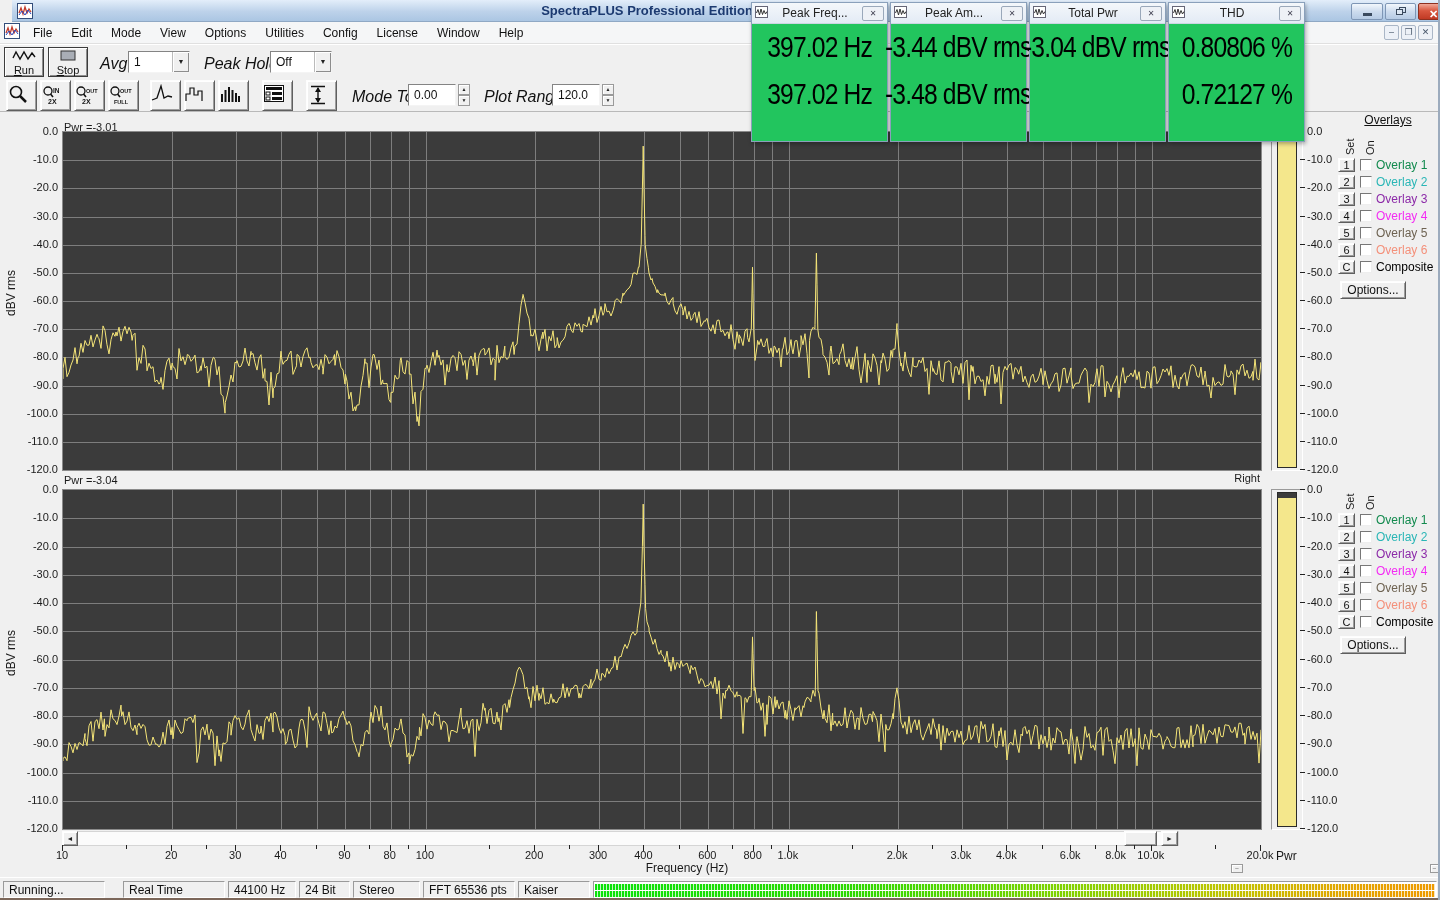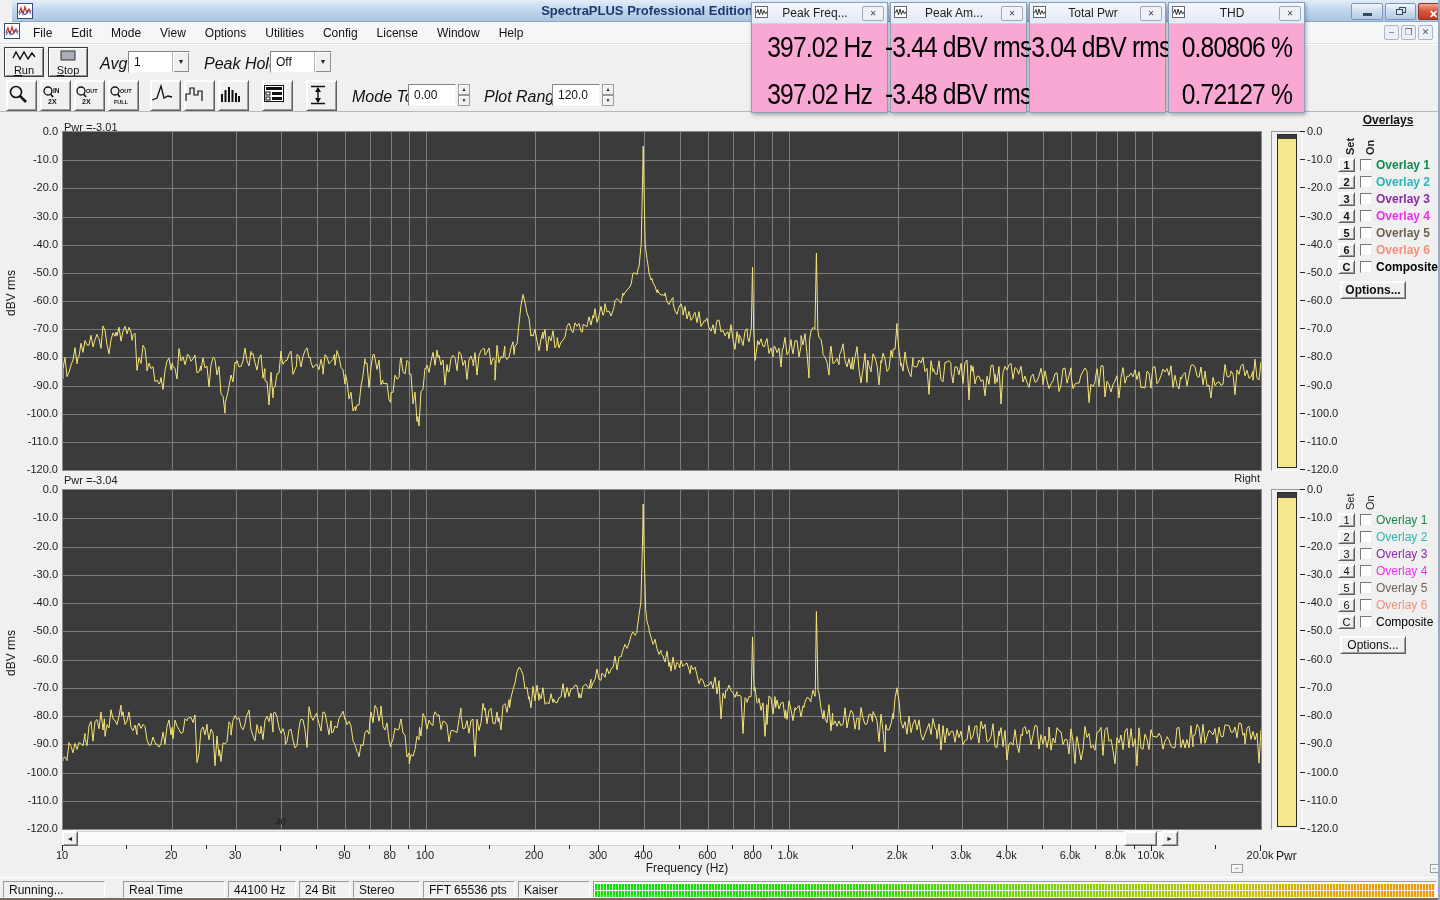--- a/index.html
+++ b/index.html
@@ -43,21 +43,21 @@
     box-shadow:inset 1px 1px 0 #fff, inset -1px -1px 0 #8d8d8d;
     font-size:7px;text-align:center;line-height:20px;color:#222;}
   .tbtn{position:absolute;top:2px;width:31px;height:31px;padding:0;}
   .tbtn svg{margin-top:3px;}
   .numfield{position:absolute;top:6px;height:22px;background:#fff;border:1px solid;
     border-color:#848484 #f4f4f4 #f4f4f4 #848484;font-size:12px;padding:3px 0 0 5px;}
   .spin{position:absolute;top:6px;width:12px;height:22px;}
   .spin div{height:11px;background:#f0f0f0;border:1px solid #9a9a9a;
     box-shadow:inset 1px 1px 0 #fff;font-size:5px;line-height:9px;text-align:center;color:#222;}
   
-  .fp{position:absolute;top:2px;width:137px;height:111px;background:#f9a8d4;
+  .fp{position:absolute;top:2px;width:137px;height:140px;background:#22c55e;
     border:1px solid #8fa0bb;border:1px solid #8aa0bb;box-shadow:1px 2px 4px rgba(0,0,0,.3);z-index:50;}
   .fph{height:21px;background:linear-gradient(#f4f7fb,#e3ebf5);border-bottom:1px solid #ccd6e3;
     display:flex;align-items:center;padding:0 3px;}
   .fph .t{flex:1;text-align:center;font-size:12px;color:#222;white-space:nowrap;overflow:hidden;}
   .fpx{width:22px;height:15px;background:#eef1f6;border:1px solid #9aa8ba;border-radius:2px;
     font-size:8px;line-height:13px;text-align:center;color:#445;}
   .fpv{height:47px;display:flex;align-items:center;justify-content:center;white-space:nowrap;}
   .fpv span{font-size:29px;color:#000;transform:scaleX(.85);letter-spacing:-1px;}
   
   .striptxt{position:absolute;font-size:11px;color:#1a1a1a;}
@@ -452,21 +452,21 @@
         <div class="axlab" style="left: 1307px; top: 765.5px;">-100.0</div>
         <div class="rtickdash" style="top: 771.5px;"></div>
         <div class="axlab llabcol" style="top: 793.75px;">-110.0</div>
         <div class="axlab" style="left: 1307px; top: 793.75px;">-110.0</div>
         <div class="rtickdash" style="top: 799.75px;"></div>
         <div class="axlab llabcol" style="top: 822px;">-120.0</div>
         <div class="axlab" style="left: 1307px; top: 822px;">-120.0</div>
         <div class="rtickdash" style="top: 828px;"></div>
       </div>
 
-    <div class="ovl" style="top:113px;font-weight:bold;">
+    <div class="ovl" style="top:113px;">
       <div class="title">Overlays</div>
       <div class="setonrow">
         <span class="vert">Set</span>
         <span class="vert">On</span>
       </div>
       <div class="rows">
           <div class="ovlrow">
             <div class="nb raised">1</div>
             <div class="cb"></div>
             <span class="lab" style="color: rgb(18, 138, 78);">Overlay 1</span>
@@ -591,21 +591,21 @@
         <line x1="870.5" y1="0" x2="870.5" y2="4" stroke="#222" stroke-width="1" shape-rendering="crispEdges"></line>
         <line x1="980.5" y1="0" x2="980.5" y2="4" stroke="#222" stroke-width="1" shape-rendering="crispEdges"></line>
         <line x1="1033.5" y1="0" x2="1033.5" y2="4" stroke="#222" stroke-width="1" shape-rendering="crispEdges"></line>
         <line x1="1072.5" y1="0" x2="1072.5" y2="4" stroke="#222" stroke-width="1" shape-rendering="crispEdges"></line>
         <line x1="1153.5" y1="0" x2="1153.5" y2="4" stroke="#222" stroke-width="1" shape-rendering="crispEdges"></line>
       </svg>
     <div id="xlabels">
         <div class="xticklab" style="left: 40px; top: 849px;">10</div>
         <div class="xticklab" style="left: 149.249px; top: 849px;">20</div>
         <div class="xticklab" style="left: 213.155px; top: 849px;">30</div>
-        <div class="xticklab" style="left: 258.498px; top: 815px; font-family: Liberation Serif, serif;">40</div>
+        <div class="xticklab" style="left: 258.498px; top: 849px;">40</div>
         <div class="xticklab" style="left: 322.404px; top: 849px;">90</div>
         <div class="xticklab" style="left: 367.747px; top: 849px;">80</div>
         <div class="xticklab" style="left: 402.917px; top: 849px;">100</div>
         <div class="xticklab" style="left: 512.166px; top: 849px;">200</div>
         <div class="xticklab" style="left: 576.072px; top: 849px;">300</div>
         <div class="xticklab" style="left: 621.415px; top: 849px;">400</div>
         <div class="xticklab" style="left: 685.321px; top: 849px;">600</div>
         <div class="xticklab" style="left: 730.664px; top: 849px;">800</div>
         <div class="xticklab" style="left: 765.834px; top: 849px;">1.0k</div>
         <div class="xticklab" style="left: 875.083px; top: 849px;">2.0k</div>

